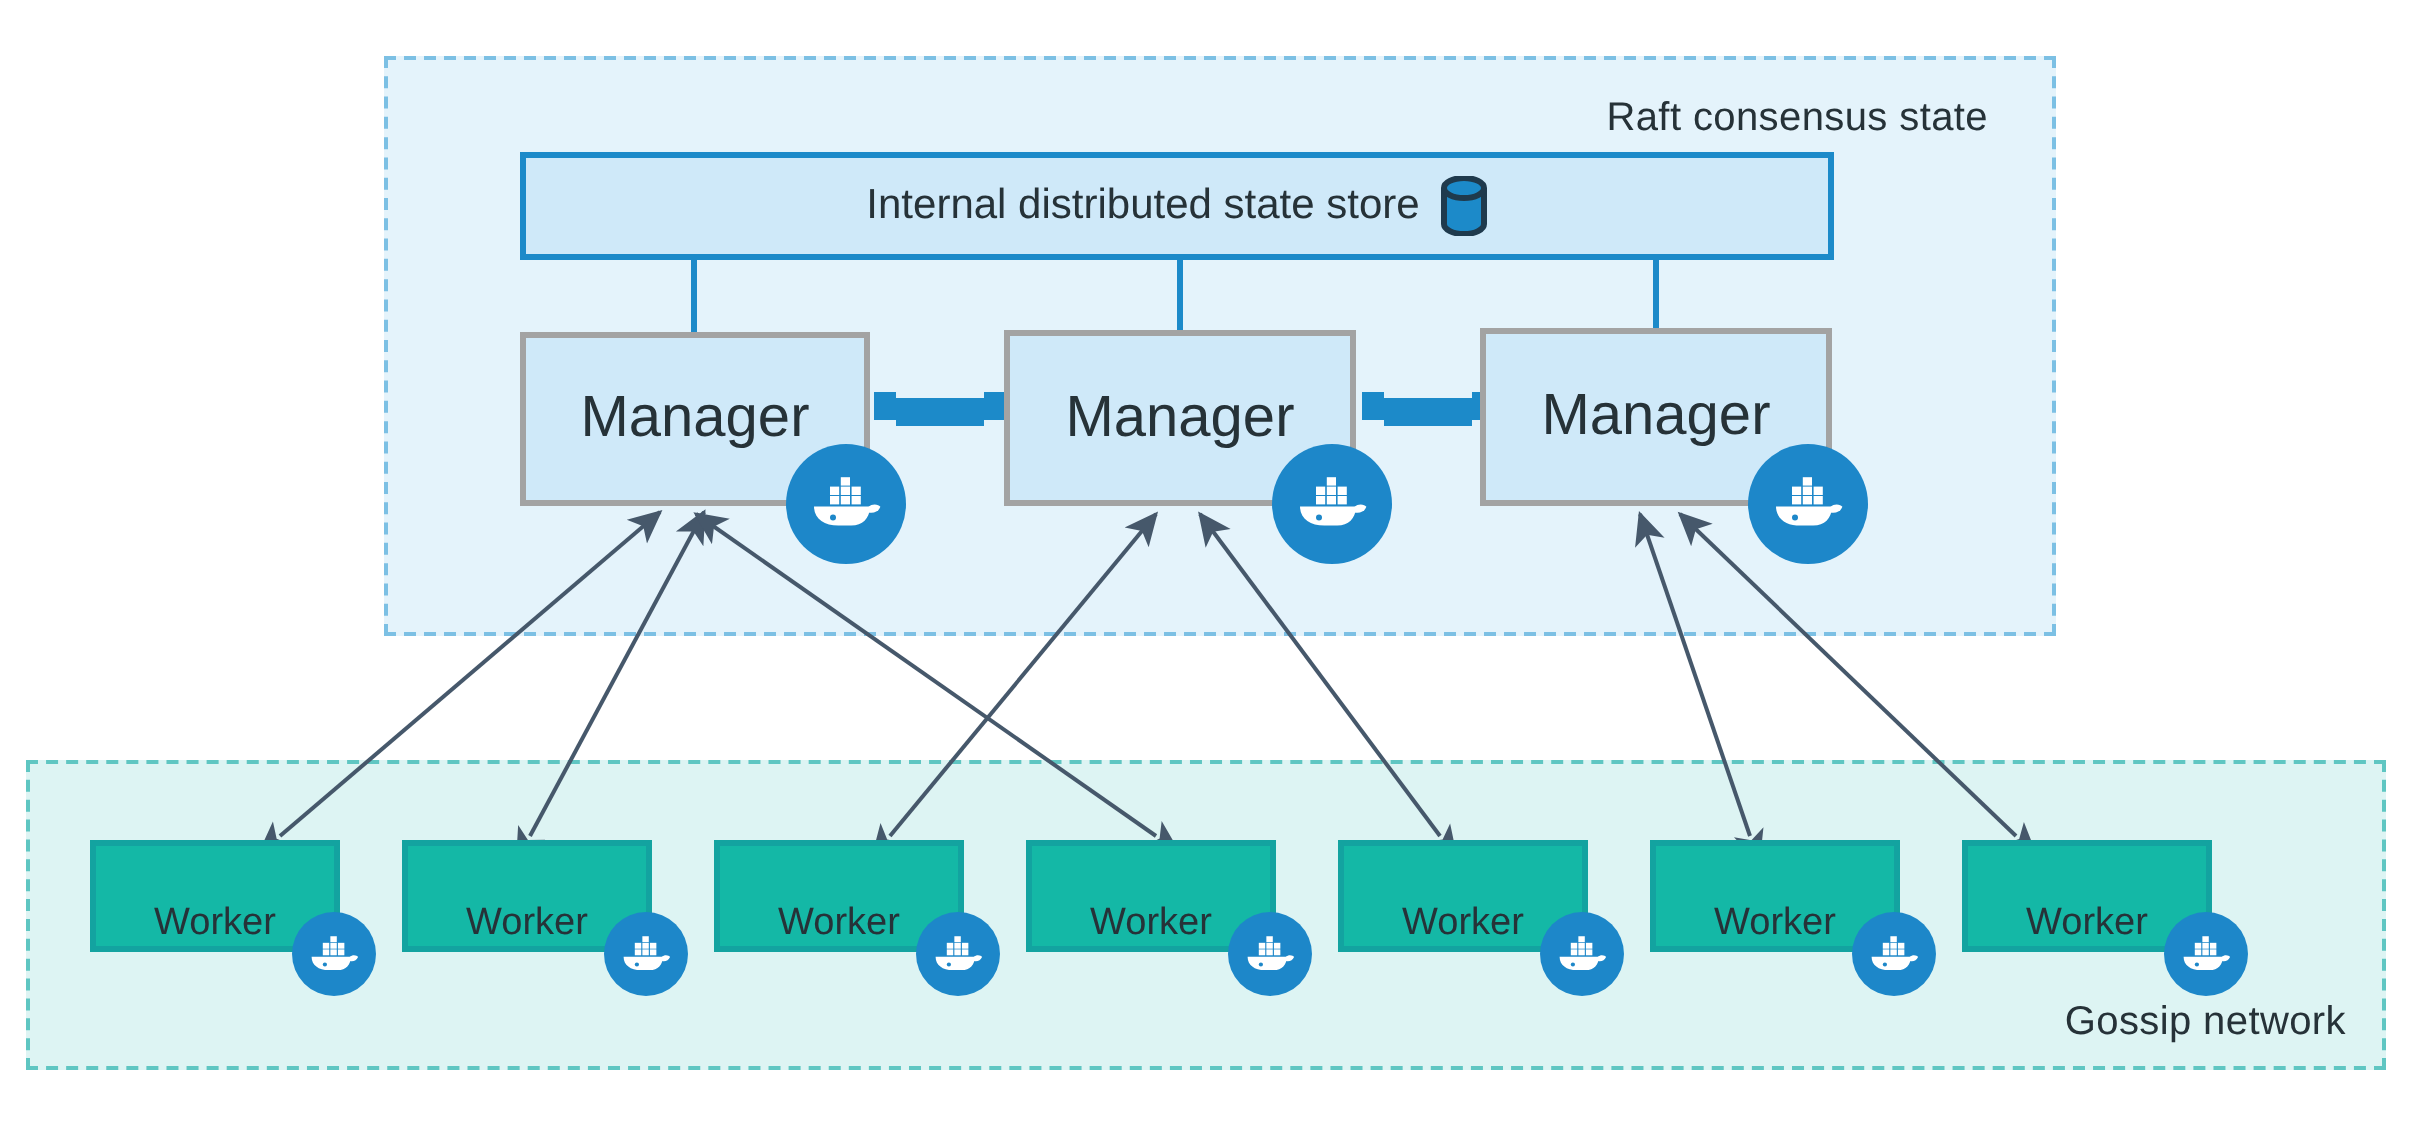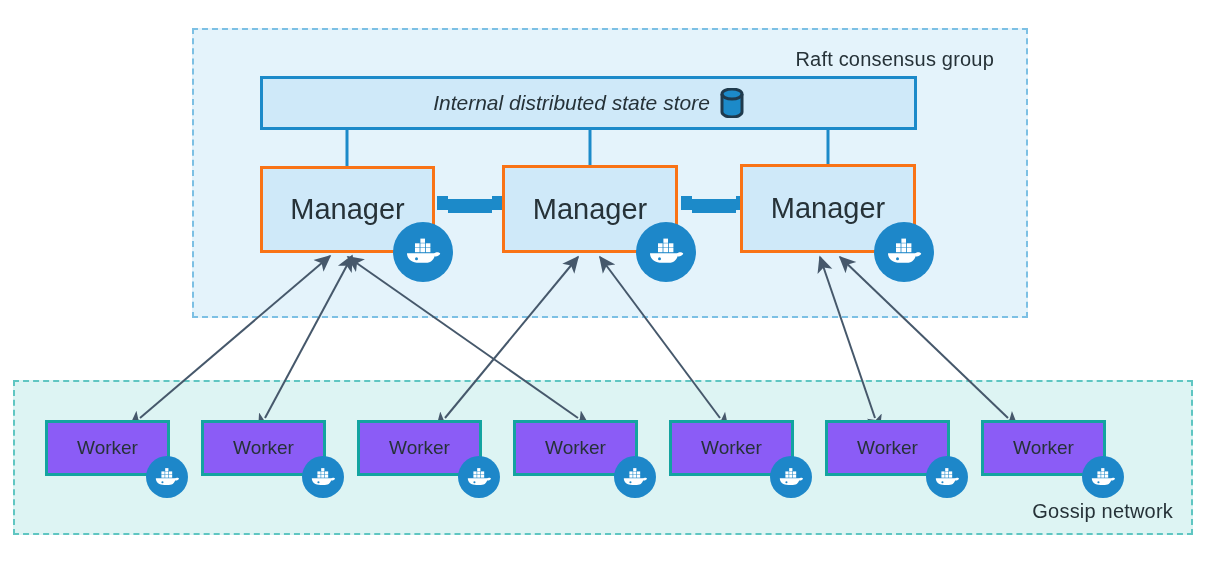--- a/index.html
+++ b/index.html
@@ -76,31 +76,31 @@
   }
   .node-store {
     background: #cfe9f9;
     border: 3px solid #1c8ac9;
     font-size: 21px;
   }
   .node-store .store-inner {
     display: flex;
     align-items: center;
     gap: 10px;
-    font-style: italic;
   }
   .node-manager {
     background: #cfe9f9;
-    border: 3px solid #f97316;
+    border: 3px solid #a3a3a3;
     font-size: 29px;
   }
   .node-worker {
-    background: #8b5cf6;
+    background: #14b8a6;
     border: 3px solid #13a3a0;
     font-size: 19px;
+    align-items: flex-end;
   }
 
   
   .docker-badge {
     position: absolute;
     border-radius: 50%;
     background: #1d87c9;
     display: flex;
     align-items: center;
     justify-content: center;
@@ -109,21 +109,21 @@
 
   
   .db-icon { display: block; }
 </style>
 </head>
 <body>
 
 <div id="canvas">
 
   <div class="group group-raft">
-    <span class="group-label label-raft">Raft consensus group</span>
+    <span class="group-label label-raft">Raft consensus state</span>
   </div>
 
   <div class="group group-gossip">
     <span class="group-label label-gossip">Gossip network</span>
   </div>
 
   <svg id="edges" viewBox="0 0 1207 566" xmlns="http://www.w3.org/2000/svg">
     <defs>
       <marker id="ah" markerWidth="9" markerHeight="9" refX="7.6" refY="4.5" orient="auto" markerUnits="strokeWidth">
         <path d="M0,0.6 L8.4,4.5 L0,8.4 L2.1,4.5 Z" fill="#46586b"></path>

